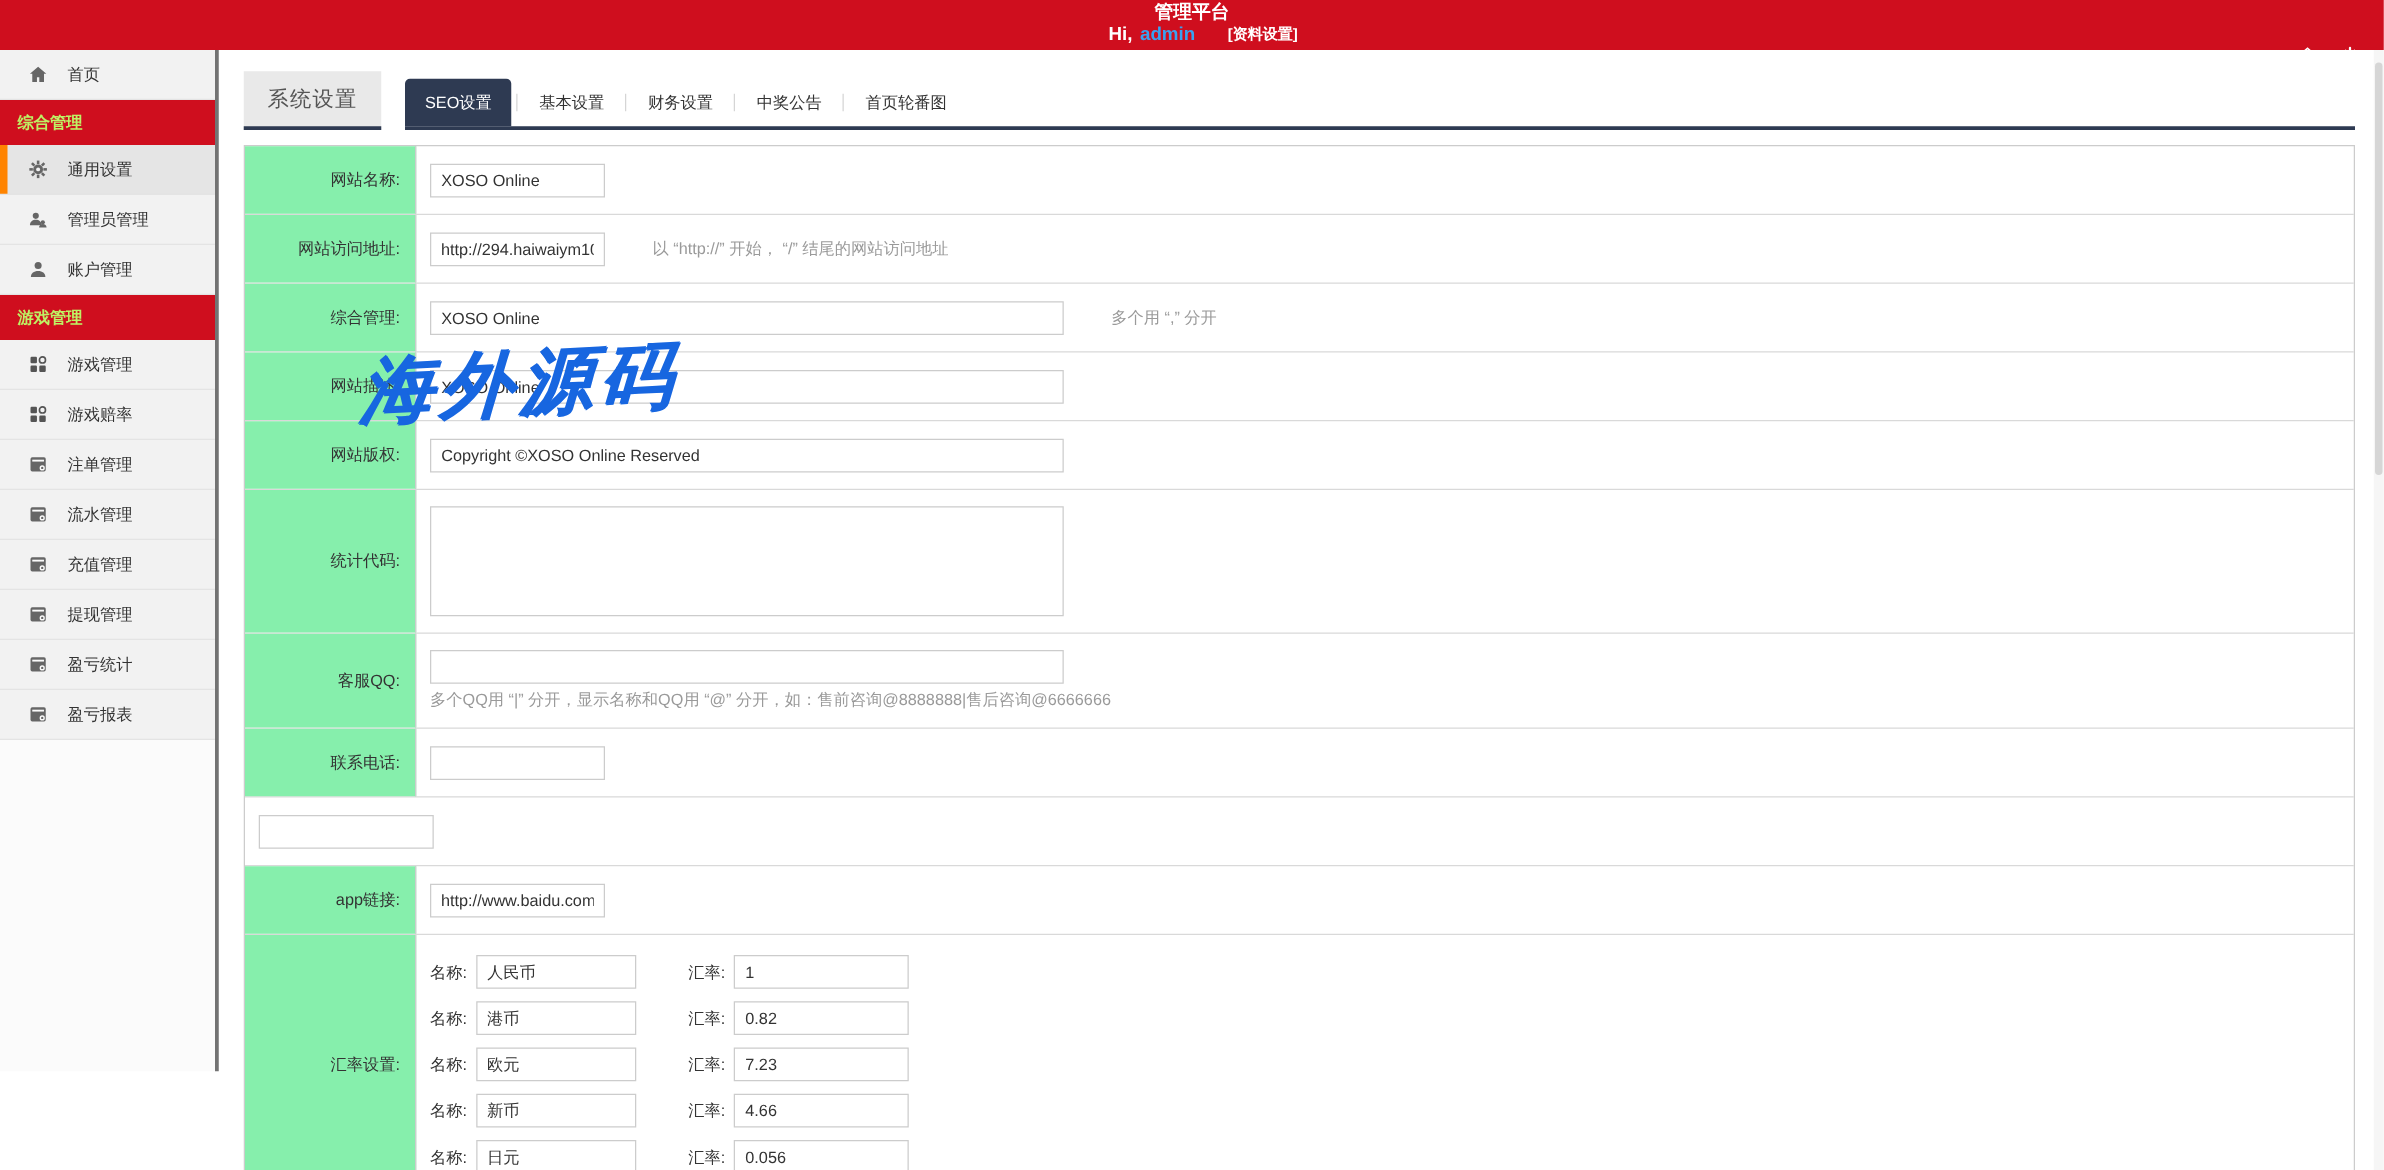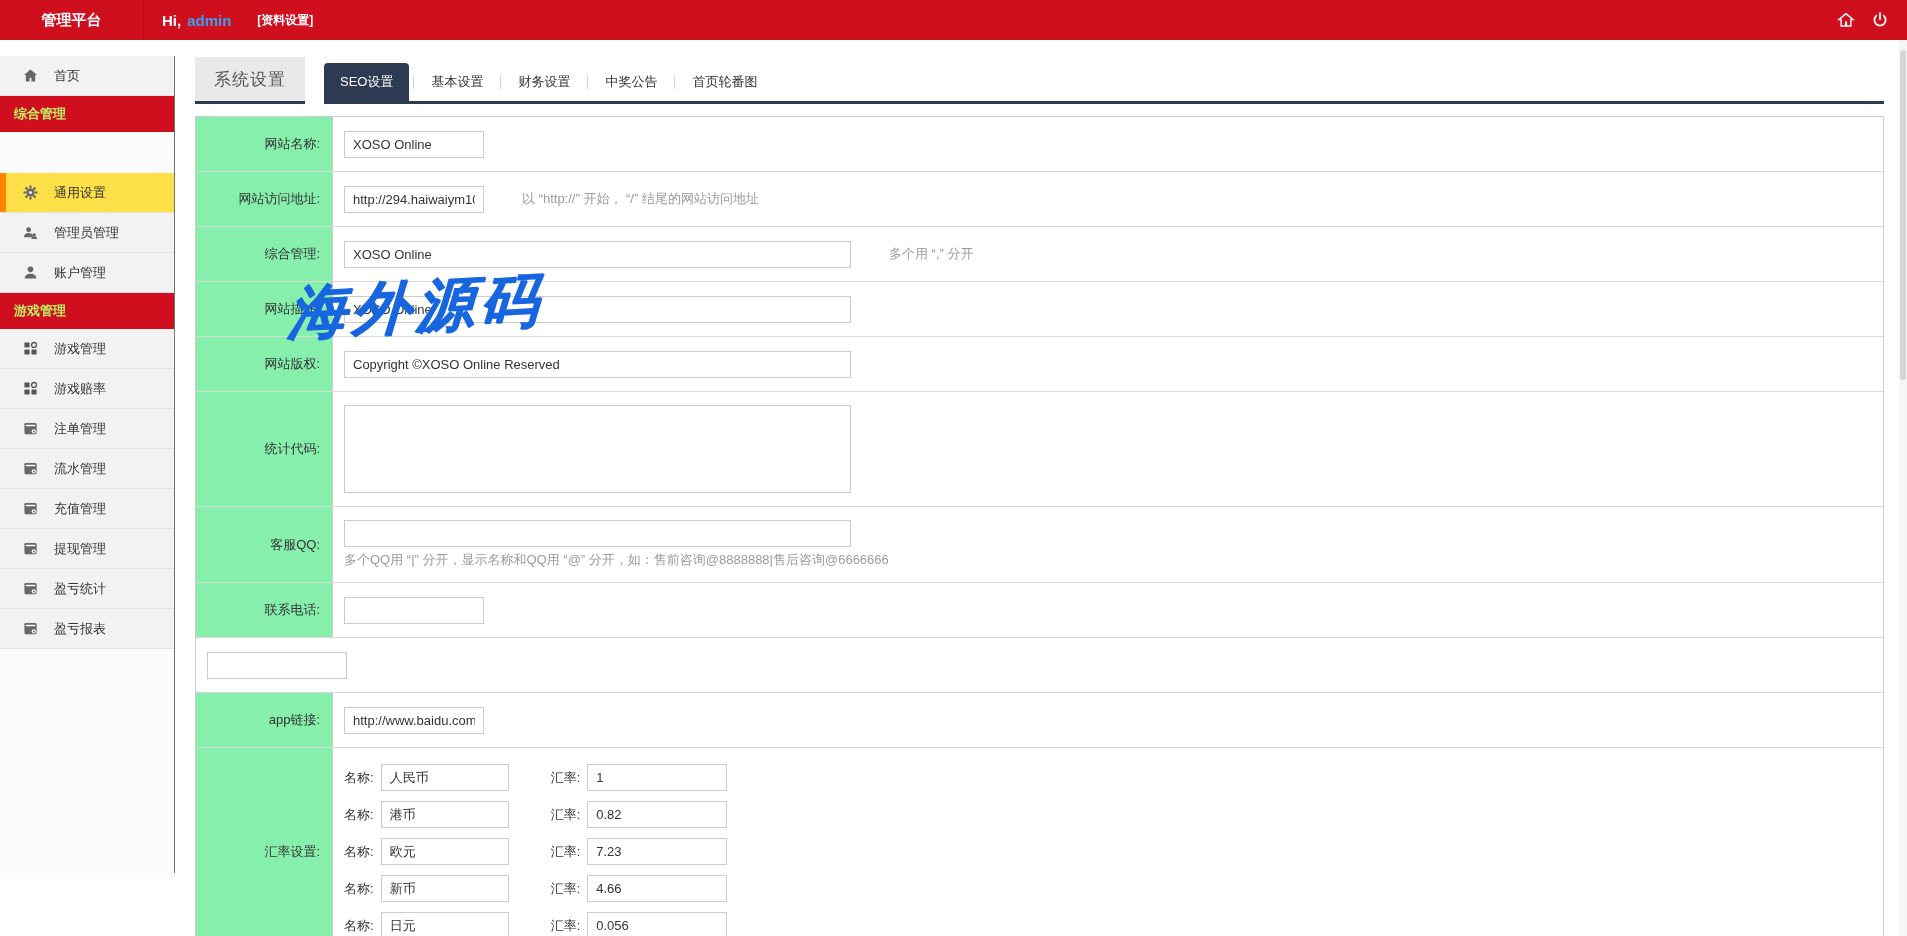--- a/index.html
+++ b/index.html
@@ -1,35 +1,35 @@
 <!DOCTYPE html>
 <html><head>
 <meta charset="utf-8">
 <style>
   * { margin:0; padding:0; box-sizing:border-box; }
   html,body { width:1907px; height:936px; overflow:hidden; background:#fff;
     font-family:"Liberation Sans","DejaVu Sans",sans-serif; }
 
   
   .header { position:absolute; left:0; top:0; width:1907px; height:40px;
-    background:#cf0e1e; display:flex; align-items:center; z-index:50; }
+    background:#cf0e1e; display:flex; align-items:center; z-index:50;flex-direction:column; }
   .brand { width:143px; text-align:center; color:#fff; font-size:15px; font-weight:bold; }
   .header-divider { width:1px; height:40px; background:rgba(0,0,0,0.12); }
   .greeting { margin-left:18px; color:#fff; font-size:15px; font-weight:bold; display:flex; align-items:center; gap:6px; }
   .uname { color:#3aa1f0; font-weight:bold; }
   .profile { color:#fff; font-size:12px; font-weight:bold; cursor:pointer; margin-left:20px; }
   .hicons { margin-left:auto; margin-right:18px; display:flex; align-items:center; gap:16px; }
   .hicon { width:18px; height:18px; cursor:pointer; display:inline-block; }
 
   
-  .sidebar { position:absolute; left:0; top:56px; width:175px; height:817px;
-    background:#fbfbfb; border-right:1px solid #737373; }
+  .sidebar { position:absolute; left:0; top:40px; width:175px; height:817px;
+    background:#fbfbfb; border-right:3px solid #737373; }
   .sb-item { height:40px; background:#f2f2f2; border-bottom:1px solid #e4e4e4;
     display:flex; align-items:center; padding-left:22px; cursor:pointer; position:relative; }
-  .sb-item.active { background:#fde047;margin-top:41px; }
+  .sb-item.active { background:#e5e5e5; }
   .sb-item.active::before { content:""; position:absolute; left:0; top:0; bottom:0; width:6px; background:#ff8400; }
   .sb-icon { width:16px; height:16px; margin-right:16px; display:inline-flex; align-items:center; justify-content:center; }
   .sb-icon svg { width:15px; height:15px; }
   .sb-label { font-size:13px; color:#333; }
   .sb-section { height:36px; background:#cf0e1e; color:#bef264; font-size:13px; font-weight:bold;
     display:flex; align-items:center; padding-left:14px; }
 
   
   .content { position:absolute; left:176px; top:40px; width:1723px; height:896px; background:#fff; padding:16px 0 0 19px; }
 

